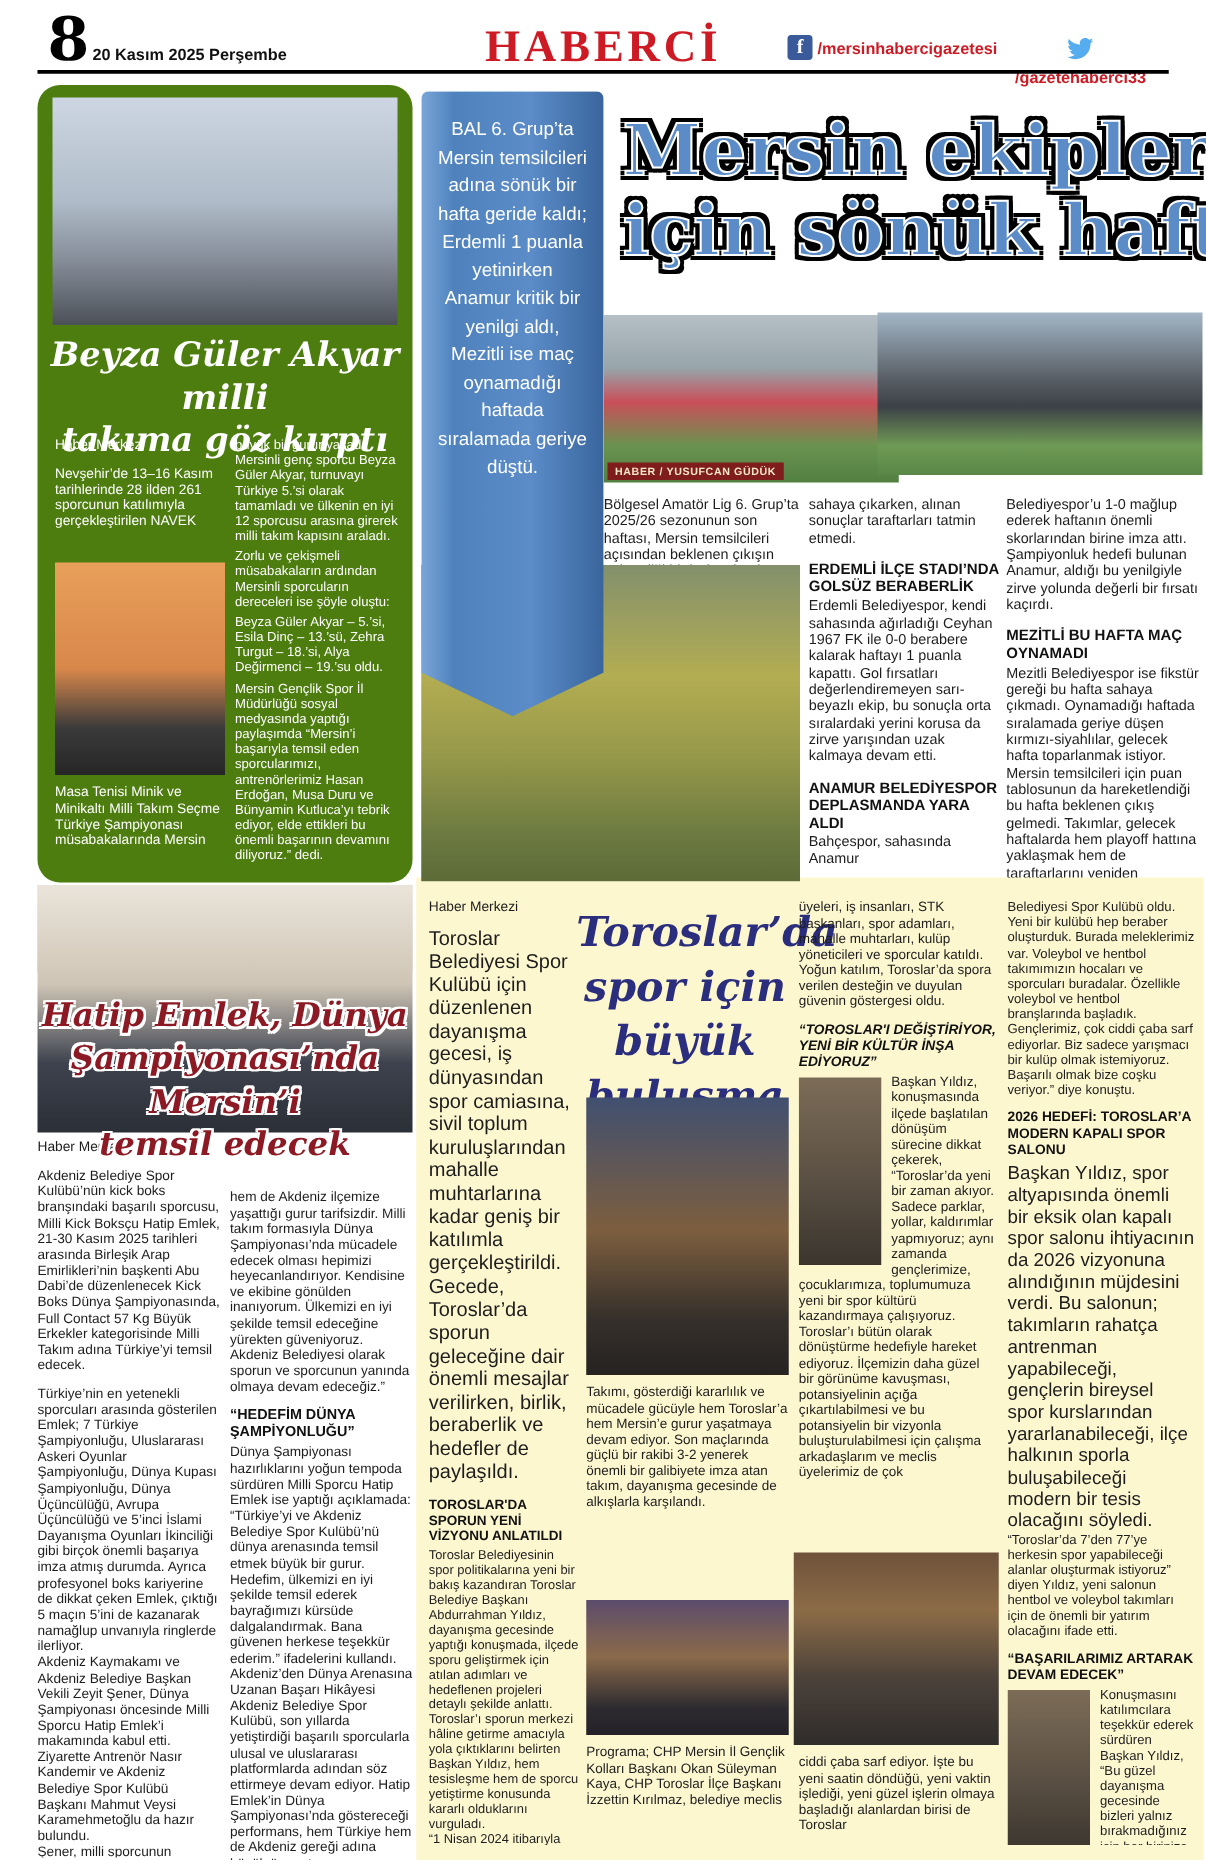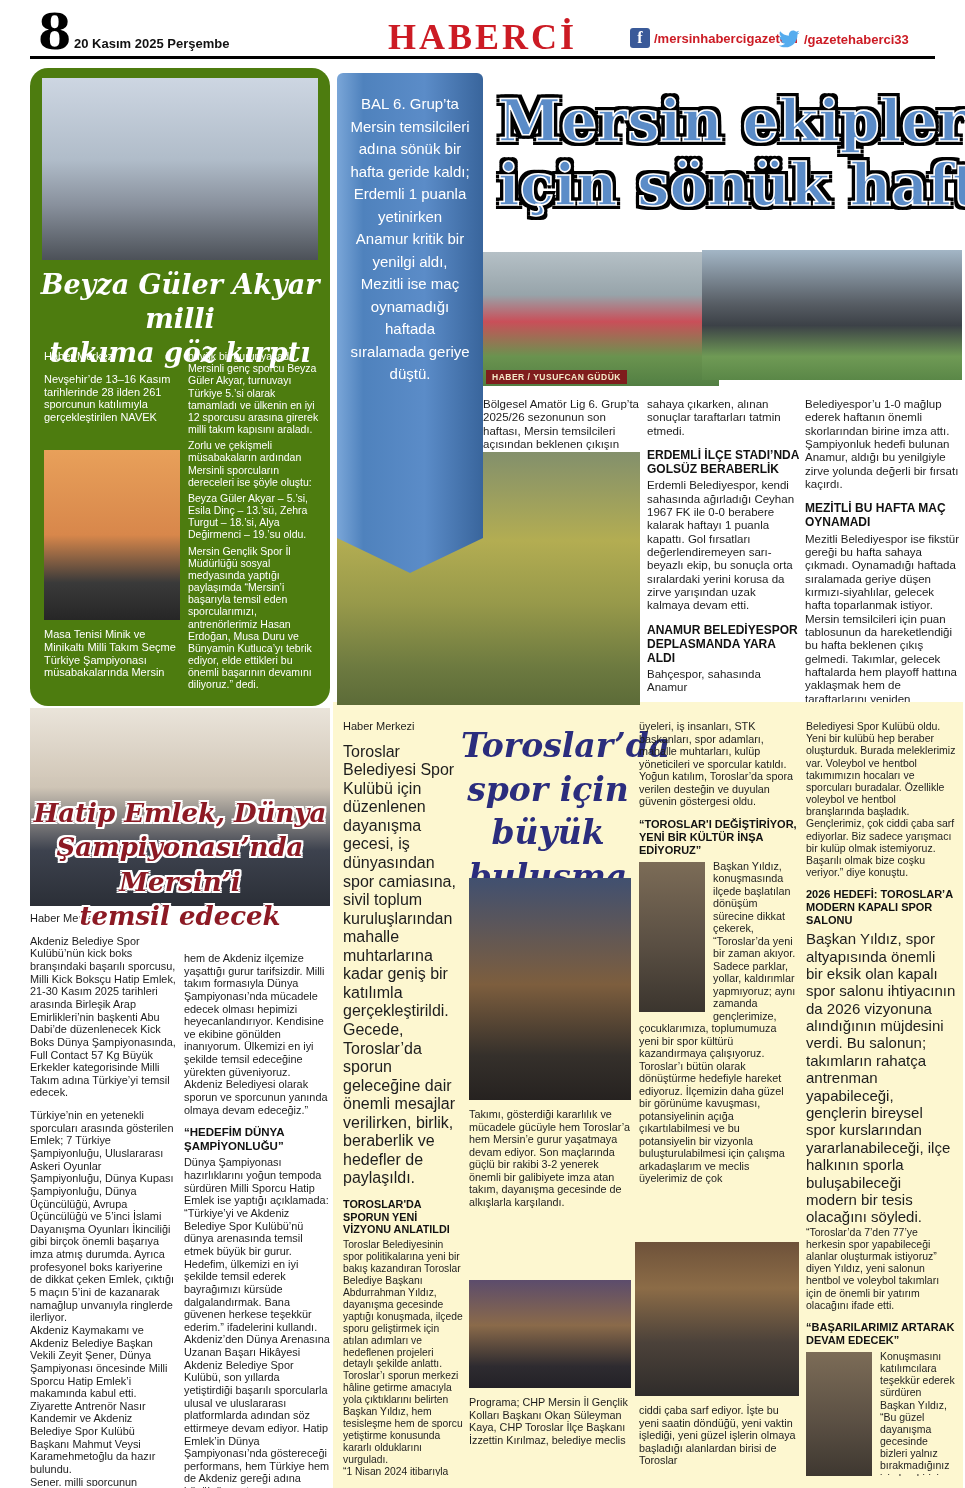--- a/index.html
+++ b/index.html
@@ -70,21 +70,21 @@
 
 <div id="canvas">
 
   <div class="abs pagenum" style="left:38px;top:8px;">8</div>
   <div class="abs pagedate" style="left:74px;top:36px;">20 Kasım 2025 Perşembe</div>
   <div class="abs masthead" style="left:0;right:0;top:16px;text-align:center;">HABERCİ</div>
   <div class="abs social" style="left:630px;top:28px;">
     <div class="fb-ic">f</div>
     <span class="handle">/mersinhabercigazetesi</span>
   </div>
-  <div class="abs social" style="left:778px;top:28px;">
+  <div class="abs social" style="left:812px;top:28px;flex-direction:column;">
     <span style="display:inline-flex;">
       <svg width="22" height="22" viewBox="0 0 24 24">
           <path fill="#55acee" d="M23.6 4.9c-.8.4-1.7.6-2.7.7 1-.6 1.7-1.5 2-2.6-.9.5-1.9.9-3 1.1-.8-.9-2-1.5-3.4-1.5-2.6 0-4.7 2.1-4.7 4.7 0 .4 0 .7.1 1.1-3.9-.2-7.3-2.1-9.6-4.9-.4.7-.6 1.5-.6 2.3 0 1.6.8 3 2.1 3.9-.8 0-1.5-.2-2.1-.6v.1c0 2.3 1.6 4.1 3.7 4.6-.4.1-.8.2-1.2.2-.3 0-.6 0-.9-.1.6 1.9 2.3 3.2 4.4 3.2-1.6 1.3-3.6 2-5.8 2-.4 0-.7 0-1.1-.1 2.1 1.3 4.5 2.1 7.1 2.1 8.6 0 13.3-7.1 13.3-13.3v-.6c.9-.6 1.7-1.4 2.4-2.3z"></path>
         </svg>
     </span>
     <span class="handle">/gazetehaberci33</span>
   </div>
   <div class="abs hrule" style="left:30px;top:56px;width:905px;"></div>
 
   <div class="abs redbox" style="left:30px;top:68px;width:300px;height:638px;">
@@ -176,21 +176,21 @@
     <div class="col" style="left:136px;top:406px;width:162px;height:160px;">
       <p style="font-size:10.8px;">Takımı, gösterdiği kararlılık ve mücadele gücüyle hem Toroslar’a hem Mersin’e gurur yaşatmaya devam ediyor. Son maçlarında güçlü bir rakibi 3-2 yenerek önemli bir galibiyete imza atan takım, dayanışma gecesinde de alkışlarla karşılandı.</p>
     </div>
     <div class="photo ph-volley" style="left:136px;top:578px;width:162px;height:108px;"></div>
     <div class="col" style="left:136px;top:694px;width:162px;height:84px;">
       <p style="font-size:10.8px;">Programa; CHP Mersin İl Gençlik Kolları Başkanı Okan Süleyman Kaya, CHP Toroslar İlçe Başkanı İzzettin Kırılmaz, belediye meclis</p>
     </div>
 
     <div class="col" style="left:306px;top:18px;width:158px;height:520px;">
       <p style="font-size:10.8px;">üyeleri, iş insanları, STK başkanları, spor adamları, mahalle muhtarları, kulüp yöneticileri ve sporcular katıldı. Yoğun katılım, Toroslar’da spora verilen desteğin ve duyulan güvenin göstergesi oldu.</p>
-      <div class="sub" style="font-size:11px;">“TOROSLAR'I DEĞİŞTİRİYOR, YENİ BİR KÜLTÜR İNŞA EDİYORUZ”</div>
+      <div class="sub" style="font-size:11px;font-style:italic;">“TOROSLAR'I DEĞİŞTİRİYOR, YENİ BİR KÜLTÜR İNŞA EDİYORUZ”</div>
       <div class="photo ph-small floatph" style="position:relative;width:66px;height:150px;"></div>
       <p style="font-size:10.8px;">Başkan Yıldız, konuşmasında ilçede başlatılan dönüşüm sürecine dikkat çekerek, “Toroslar’da yeni bir zaman akıyor. Sadece parklar, yollar, kaldırımlar yapmıyoruz; aynı zamanda gençlerimize, çocuklarımıza, toplumumuza yeni bir spor kültürü kazandırmaya çalışıyoruz. Toroslar’ı bütün olarak dönüştürme hedefiyle hareket ediyoruz. İlçemizin daha güzel bir görünüme kavuşması, potansiyelinin açığa çıkartılabilmesi ve bu potansiyelin bir vizyonla buluşturulabilmesi için çalışma arkadaşlarım ve meclis üyelerimiz de çok</p>
     </div>
     <div class="photo ph-group" style="left:302px;top:540px;width:164px;height:154px;"></div>
     <div class="col" style="left:306px;top:702px;width:158px;height:76px;">
       <p style="font-size:10.8px;">ciddi çaba sarf ediyor. İşte bu yeni saatin döndüğü, yeni vaktin işlediği, yeni güzel işlerin olmaya başladığı alanlardan birisi de Toroslar</p>
     </div>
 
     <div class="col" style="left:473px;top:18px;width:150px;height:756px;">
       <p style="font-size:10.5px;">Belediyesi Spor Kulübü oldu. Yeni bir kulübü hep beraber oluşturduk. Burada meleklerimiz var. Voleybol ve hentbol takımımızın hocaları ve sporcuları buradalar. Özellikle voleybol ve hentbol branşlarında başladık. Gençlerimiz, çok ciddi çaba sarf ediyorlar. Biz sadece yarışmacı bir kulüp olmak istemiyoruz. Başarılı olmak bize coşku veriyor.” diye konuştu.</p>

